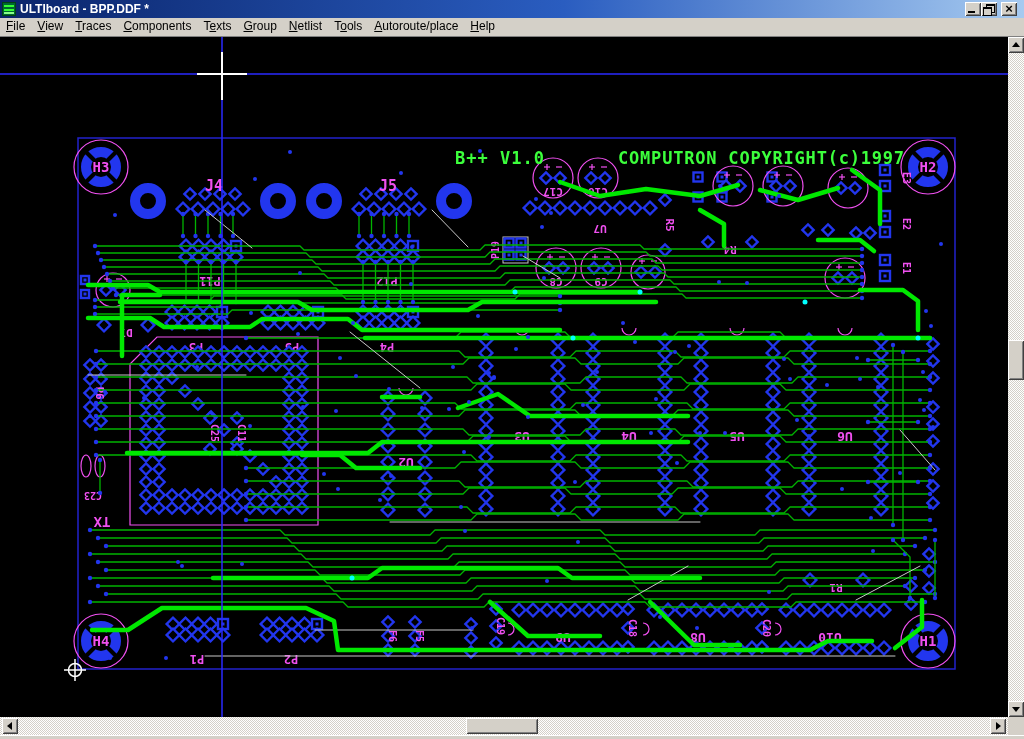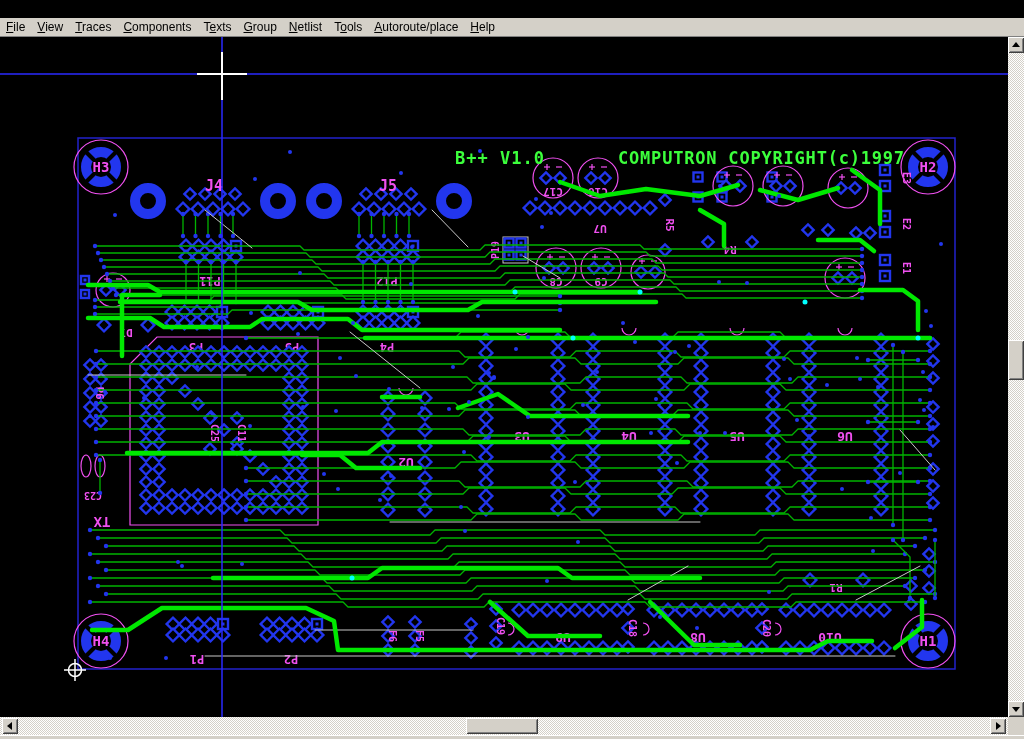--- a/index.html
+++ b/index.html
@@ -7,21 +7,21 @@
   
   #titlebar{position:absolute;left:0;top:0;width:1024px;height:18px;background:linear-gradient(90deg,#0a246a 0%,#2a5dc0 55%,#a6caf0 100%);display:flex;align-items:center;color:#fff;font-weight:bold;font-size:12px;}
   #title-icon{width:14px;height:14px;margin:0 4px 0 2px;background:#063;box-shadow:inset 0 0 0 1px #041;position:relative;}
   #title-icon:before{content:"";position:absolute;left:2px;top:3px;width:10px;height:2px;background:#3f3;box-shadow:0 4px 0 #3f3,0 7px 0 #8f8;}
   .wbtn{position:absolute;top:2px;width:16px;height:14px;background:#d4d0c8;box-shadow:inset 1px 1px 0 #fff,inset -1px -1px 0 #404040,inset 2px 2px 0 #d4d0c8,inset -2px -2px 0 #808080;}
   .glyph-min{position:absolute;left:3px;bottom:3px;width:7px;height:2px;background:#000;}
   .glyph-rest-a{position:absolute;left:5px;top:2px;width:7px;height:6px;border:1px solid #000;border-top-width:2px;background:#d4d0c8;}
   .glyph-rest-b{position:absolute;left:2px;top:5px;width:7px;height:6px;border:1px solid #000;border-top-width:2px;background:#d4d0c8;}
   .glyph-x{position:absolute;left:0;top:0;width:16px;height:14px;color:#000;font-size:13px;line-height:13px;text-align:center;font-weight:bold;}
   
-  #menubar{position:absolute;left:0;top:18px;width:1024px;height:19px;background:#d4d0c8;display:flex;align-items:center;font-size:12px;color:#000;border-bottom:1px solid #808080;box-sizing:border-box;}
+  #menubar{position:absolute;left:0;top:18px;width:1024px;height:19px;background:#d4d0c8;display:flex;align-items:flex-start;font-size:12px;color:#000;border-bottom:1px solid #808080;box-sizing:border-box;}
   .mi{padding:1px 6px 2px 6px;white-space:nowrap;}
   
   #canvas{position:absolute;left:0;top:37px;width:1008px;height:680px;background:#000;font-weight:bold;}
   
   .track{background-color:#fff;background-image:linear-gradient(45deg,#d4d0c8 25%,transparent 25%,transparent 75%,#d4d0c8 75%),linear-gradient(45deg,#d4d0c8 25%,transparent 25%,transparent 75%,#d4d0c8 75%);background-size:2px 2px;background-position:0 0,1px 1px;}
   #vscroll{position:absolute;left:1008px;top:37px;width:16px;height:680px;}
   #hscroll{position:absolute;left:0;top:717px;width:1008px;height:18px;}
   .sbtn{position:absolute;background:#d4d0c8;box-shadow:inset 1px 1px 0 #fff,inset -1px -1px 0 #404040,inset 2px 2px 0 #d4d0c8,inset -2px -2px 0 #808080;}
   .thumb{position:absolute;background:#d4d0c8;box-shadow:inset 1px 1px 0 #fff,inset -1px -1px 0 #404040,inset 2px 2px 0 #d4d0c8,inset -2px -2px 0 #808080;}
   .arr{position:absolute;width:0;height:0;}
@@ -29,20 +29,34 @@
   .arr-dn{left:4px;top:6px;border-left:4px solid transparent;border-right:4px solid transparent;border-top:5px solid #000;}
   .arr-lf{left:5px;top:4px;border-top:4px solid transparent;border-bottom:4px solid transparent;border-right:5px solid #000;}
   .arr-rt{left:6px;top:4px;border-top:4px solid transparent;border-bottom:4px solid transparent;border-left:5px solid #000;}
   #corner{position:absolute;left:1008px;top:717px;width:16px;height:18px;background:#d4d0c8;}
   #bottomframe{position:absolute;left:0;top:735px;width:1024px;height:4px;background:#d4d0c8;border-top:1px solid #fff;box-sizing:border-box;}
 </style>
 </head>
 <body>
 
 <div id="win">
+  <div id="titlebar">
+    <div id="title-icon"></div>
+    <span>ULTIboard - BPP.DDF *</span>
+    <div class="wbtn" style="right:43px">
+        <span class="glyph-min"></span>
+      </div>
+    <div class="wbtn" style="right:27px">
+        <span class="glyph-rest-a"></span>
+        <span class="glyph-rest-b"></span>
+      </div>
+    <div class="wbtn" style="right:7px">
+        <span class="glyph-x">×</span>
+      </div>
+  </div>
 
   <div id="menubar">
       <div class="mi"><u>F</u>ile</div>
       <div class="mi"><u>V</u>iew</div>
       <div class="mi"><u>T</u>races</div>
       <div class="mi"><u>C</u>omponents</div>
       <div class="mi">T<u>e</u>xts</div>
       <div class="mi"><u>G</u>roup</div>
       <div class="mi"><u>N</u>etlist</div>
       <div class="mi">T<u>o</u>ols</div>

